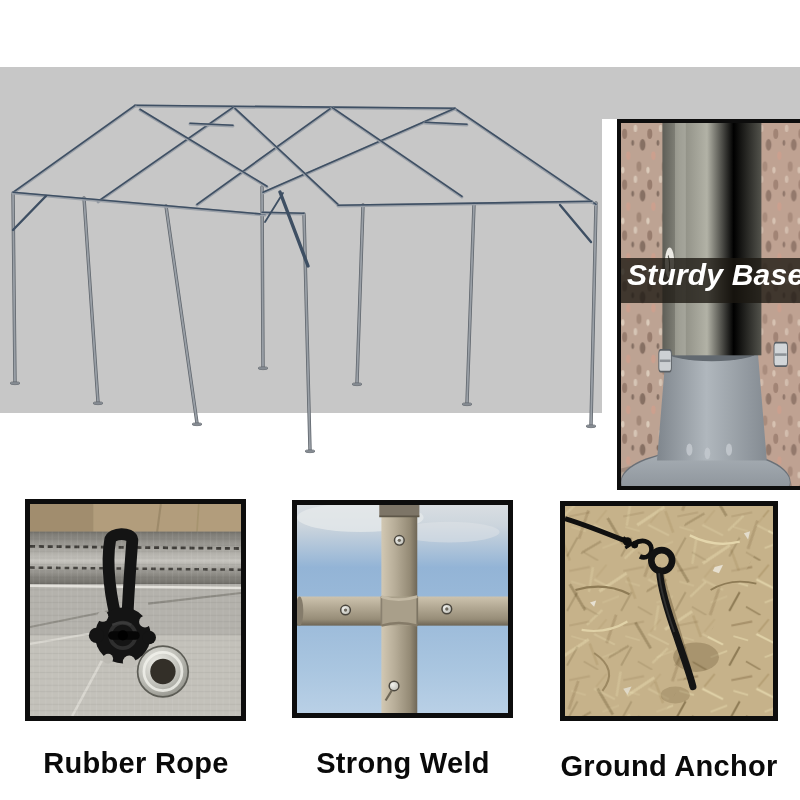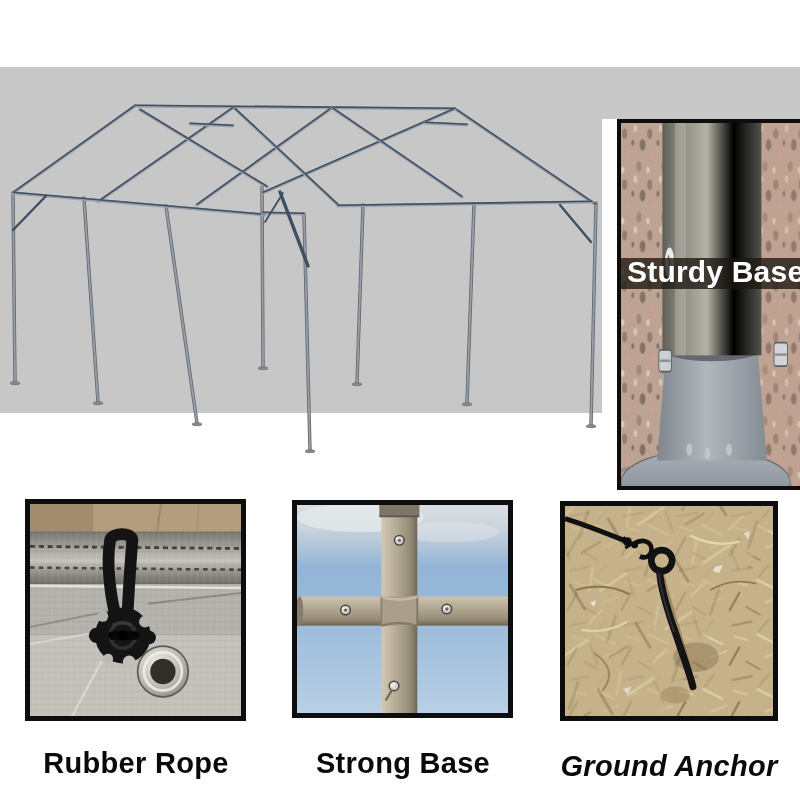--- a/index.html
+++ b/index.html
@@ -11,36 +11,36 @@
   .gray-main{position:absolute;left:0;top:67px;width:602px;height:346px;background:var(--hero-bg,#c7c7c7);}
   .gray-tr{position:absolute;left:602px;top:67px;width:198px;height:52px;background:var(--hero-bg,#c7c7c7);}
   #frame-svg{position:absolute;left:0;top:0;width:620px;height:470px;}
   .inset{position:absolute;border:5px solid var(--border-black,#0d0d0d);box-sizing:border-box;background:#fff;}
   .inset svg{display:block;width:100%;height:100%;}
   #inset-sturdy{left:617px;top:119px;width:184px;height:371px;border-width:4px;border-right:none;}
   #inset-rubber{left:25px;top:499px;width:221px;height:222px;}
   #inset-weld{left:292px;top:500px;width:221px;height:218px;}
   #inset-anchor{left:560px;top:501px;width:218px;height:220px;}
   .band{
-    position:absolute;left:0;top:135px;width:100%;height:31px;
+    position:absolute;left:0;top:135px;width:100%;height:45px;
     background:var(--band-bg,rgba(28,24,18,0.78));
-    display:flex;align-items:flex-end;
+    display:flex;align-items:flex-start;font-style:italic;
   }
   .band-label{
     color:var(--band-text,#ffffff);font-size:30px;font-weight:bold;
     padding-left:6px;white-space:nowrap;letter-spacing:0.2px;
   }
   .caption{
     position:absolute;top:747px;transform:translateX(-50%);
     font-size:29px;font-weight:bold;color:var(--caption-color,#0a0a0a);
     white-space:nowrap;letter-spacing:0.3px;
   }
   #cap-rubber{left:136px;}
   #cap-weld{left:403px;}
-  #cap-anchor{left:669px;top:750px;font-style:italic;}
+  #cap-anchor{left:669px;top:750px;}
 </style>
 </head>
 <body>
 
 <div class="stage">
 
   <div class="gray-main"></div>
   <div class="gray-tr"></div>
 
   <svg id="frame-svg" viewBox="0 0 620 470">
@@ -298,16 +298,16 @@
       <circle cx="33.5" cy="18.5" r="1.7" fill="#0d0d0d"></circle>
       <path d="M28,15 l4,3 l-3,2" stroke="#0d0d0d" stroke-width="1.5" fill="none"></path>
       <path d="M33,18 C37,15.5 41,16.5 41.5,20 C42,23 39,25.5 36,24" stroke="#0f0f0f" stroke-width="2.2" fill="none"></path>
       <circle cx="46.5" cy="26" r="5" fill="none" stroke="#121212" stroke-width="3.2"></circle>
       <path d="M45.5,31 C46,40 50,52 54,63 C57,72 60,80 61.5,86" stroke="#141414" stroke-width="3.4" fill="none" stroke-linecap="round"></path>
       <path d="M45.2,32 C45.8,40 49,50 52.5,60" stroke="#454545" stroke-width="0.9" fill="none" opacity="0.6"></path>
     </svg>
   </div>
 
   <div class="caption" id="cap-rubber">Rubber Rope</div>
-  <div class="caption" id="cap-weld">Strong Base</div>
+  <div class="caption" id="cap-weld">Strong Weld</div>
   <div class="caption" id="cap-anchor">Ground Anchor</div>
 
 </div>
 
 </body></html>

